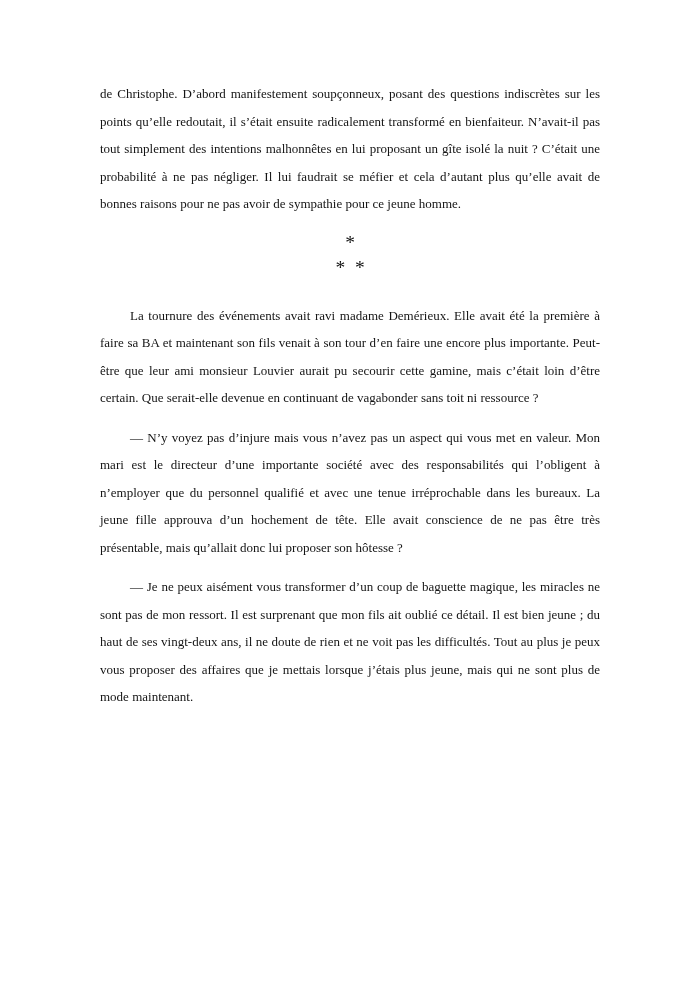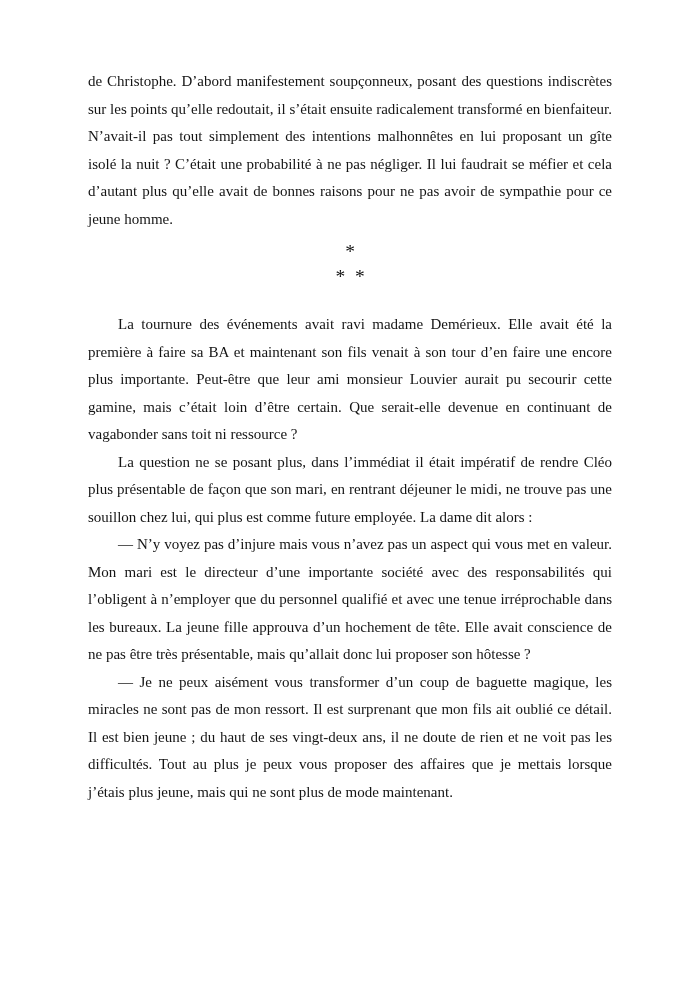--- a/index.html
+++ b/index.html
@@ -16,22 +16,22 @@
     font-family: "Liberation Serif", "DejaVu Serif", serif;
     color: #141414;
   }
   .text-block {
     position: absolute;
     top: 68px;
     left: 88px;
     width: 524px;
   }
   .text-block p {
-    margin: 0;
-    font-size: 15px;
+    margin: 12px;
+    font-size: 13px;
     line-height: 27.5px;
     text-align: justify;
     text-justify: inter-word;
   }
   .text-block p.indent {
     text-indent: 30px;
   }
   .separator {
     margin: 6px 0 22px 0;
     text-align: center;
@@ -50,21 +50,20 @@
 
     <p>de Christophe. D’abord manifestement soupçonneux, posant des questions indiscrètes sur les points qu’elle redoutait, il s’était ensuite radicalement transformé en bienfaiteur. N’avait-il pas tout simplement des intentions malhonnêtes en lui proposant un gîte isolé la nuit&nbsp;? C’était une probabilité à ne pas négliger. Il lui faudrait se méfier et cela d’autant plus qu’elle avait de bonnes raisons pour ne pas avoir de sympathie pour ce jeune homme.</p>
 
     <div class="separator">
       <span class="star-row">*</span>
       <span class="star-row">*&nbsp;&nbsp;*</span>
     </div>
 
     <p class="indent">La tournure des événements avait ravi madame Demérieux. Elle avait été la première à faire sa BA et maintenant son fils venait à son tour d’en faire une encore plus importante. Peut-être que leur ami monsieur Louvier aurait pu secourir cette gamine, mais c’était loin d’être certain. Que serait-elle devenue en continuant de vagabonder sans toit ni ressource&nbsp;?</p>
 
-    <p class="indent">La question ne se posant plus, dans l’immédiat il était impératif de rendre Cléo plus présentable de façon que son mari, en rentrant déjeuner le midi, ne trouve pas une souillon chez lui, qui plus est comme future employée. La dame dit alors&nbsp;:</p>
 
     <p class="indent">—&nbsp;N’y voyez pas d’injure mais vous n’avez pas un aspect qui vous met en valeur. Mon mari est le directeur d’une importante société avec des responsabilités qui l’obligent à n’employer que du personnel qualifié et avec une tenue irréprochable dans les bureaux. La jeune fille approuva d’un hochement de tête. Elle avait conscience de ne pas être très présentable, mais qu’allait donc lui proposer son hôtesse&nbsp;?</p>
 
 
     <p class="indent">—&nbsp;Je ne peux aisément vous transformer d’un coup de baguette magique, les miracles ne sont pas de mon ressort. Il est surprenant que mon fils ait oublié ce détail. Il est bien jeune&nbsp;; du haut de ses vingt-deux ans, il ne doute de rien et ne voit pas les difficultés. Tout au plus je peux vous proposer des affaires que je mettais lorsque j’étais plus jeune, mais qui ne sont plus de mode maintenant.</p>
 
   </div>
 </div>
 
 </body></html>

